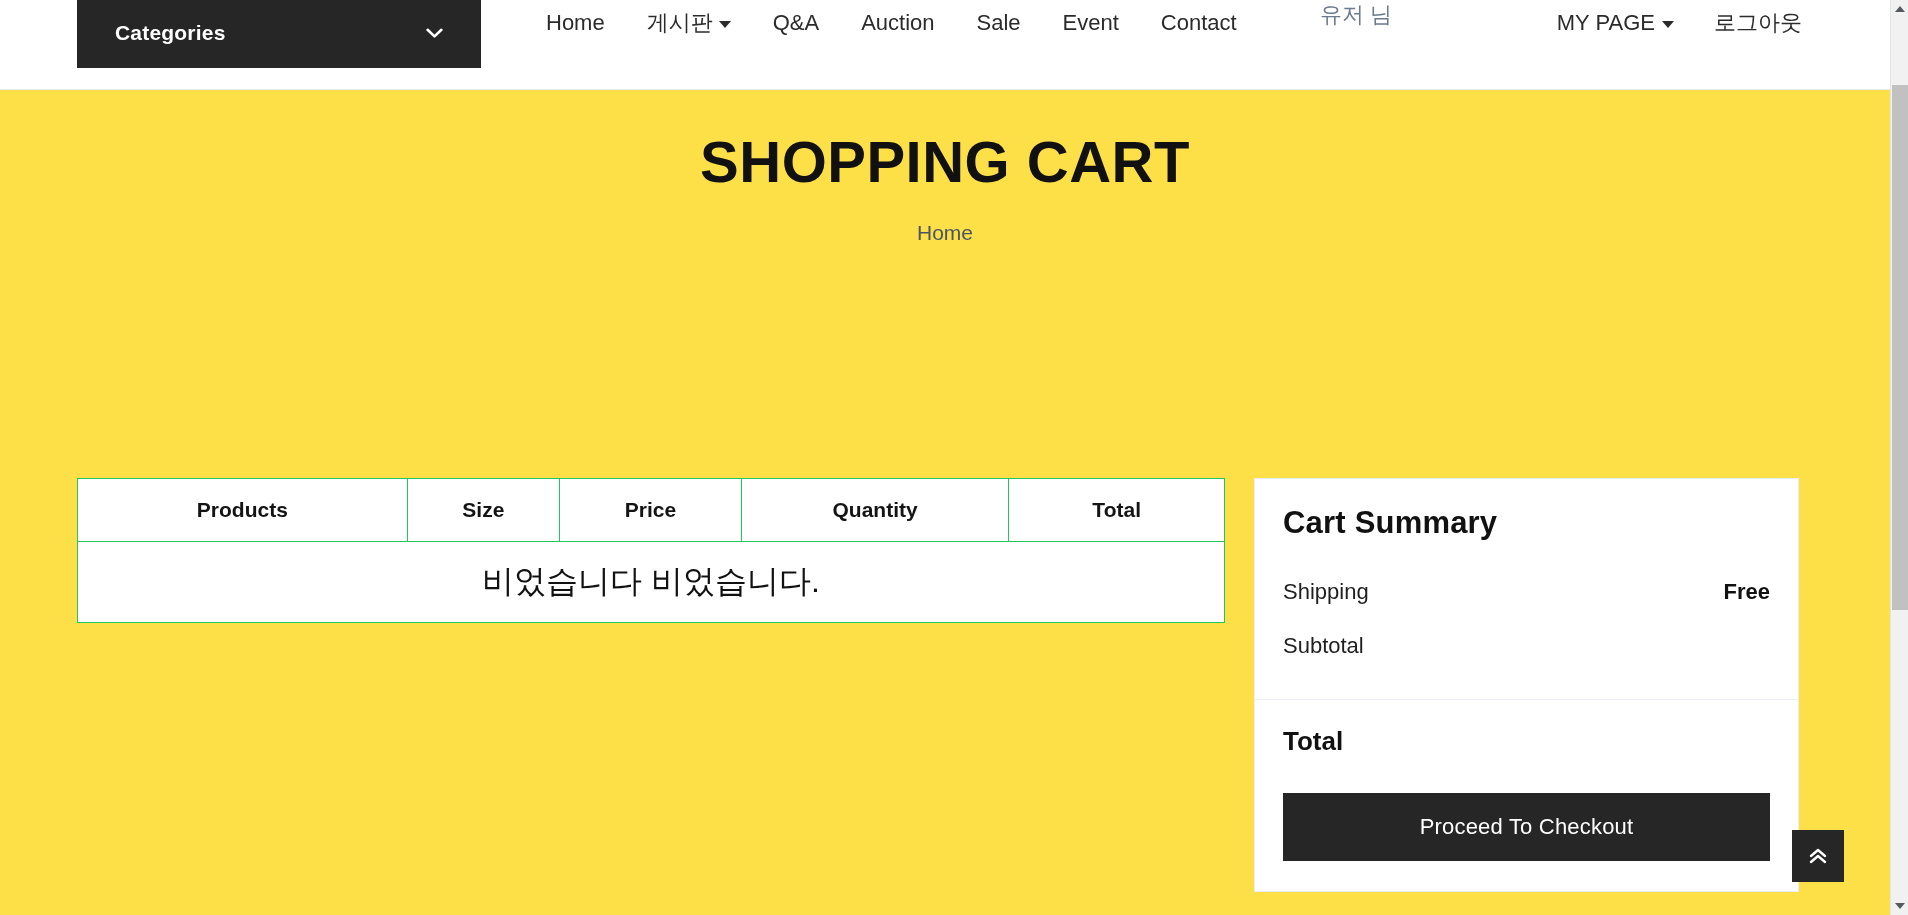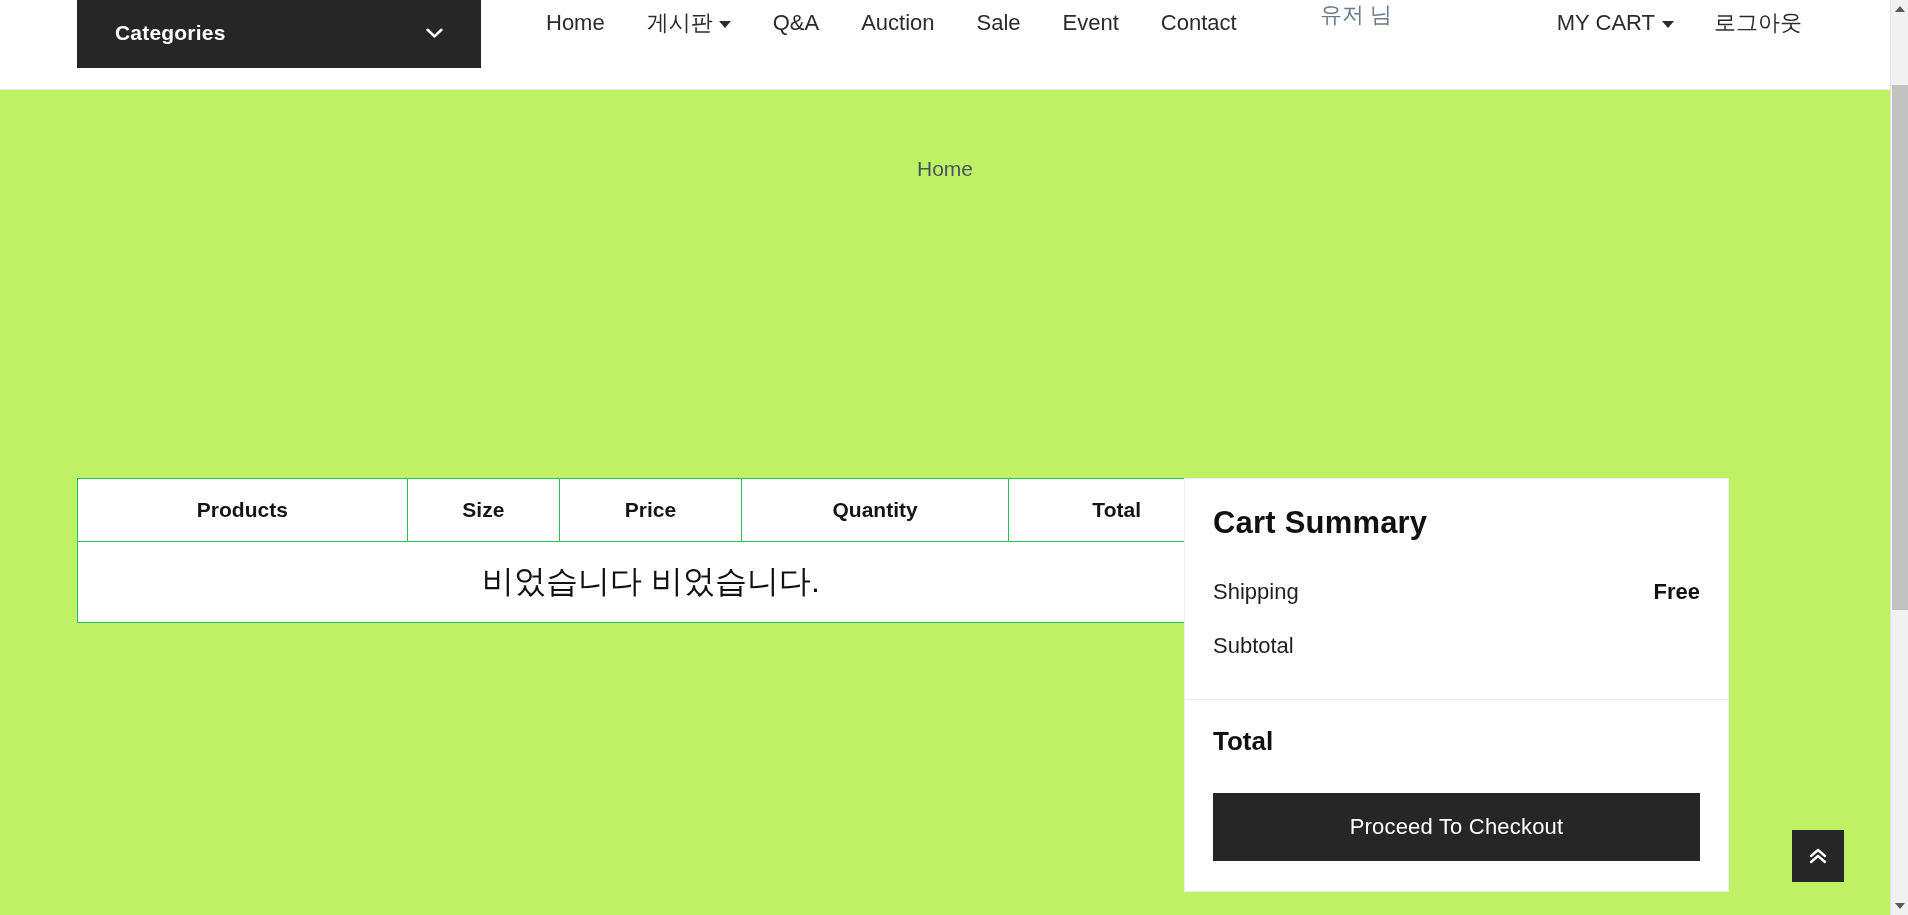--- a/index.html
+++ b/index.html
@@ -18,21 +18,21 @@
   }
 
   
   #viewport {
     position: absolute;
     left: 0;
     top: 0;
     width: 1890px;
     height: 915px;
     overflow: hidden;
-    background: #bef264;
+    background: #fde047;
   }
 
   
   #navbar {
     position: absolute;
     left: 0;
     top: 0;
     width: 1890px;
     height: 90px;
     background: #ffffff;
@@ -184,21 +184,21 @@
     text-align: center;
     vertical-align: middle;
     font-size: 32px;
     color: #111111;
     padding-left: 0px;
   }
 
   
   #cart-summary {
     position: absolute;
-    left: 1184px;
+    left: 1254px;
     top: 478px;
     width: 545px;
     background: #ffffff;
     border: 1px solid #eceef5;
   }
   .summary-top {
     padding: 26px 28px 34px 28px;
     border-bottom: 1px solid #eceef5;
   }
   #summary-title {
@@ -344,30 +344,31 @@
         <span>Contact</span>
       </a>
     </nav>
 
     <div id="user-area">
       <span class="username">유저 님</span>
     </div>
 
     <nav id="account-nav">
       <a class="nav-link">
-        <span>MY CART</span>
+        <span>MY PAGE</span>
         <span class="caret-down"></span>
       </a>
       <a class="nav-link">
         <span>로그아웃</span>
       </a>
     </nav>
   </div>
 
   <div id="page-head">
+    <h1 id="page-title">SHOPPING CART</h1>
     <div id="breadcrumb">
       <a>Home</a>
     </div>
   </div>
 
   <table id="cart-table">
     <thead>
       <tr>
         <th class="col-products">Products</th>
         <th class="col-size">Size</th>

